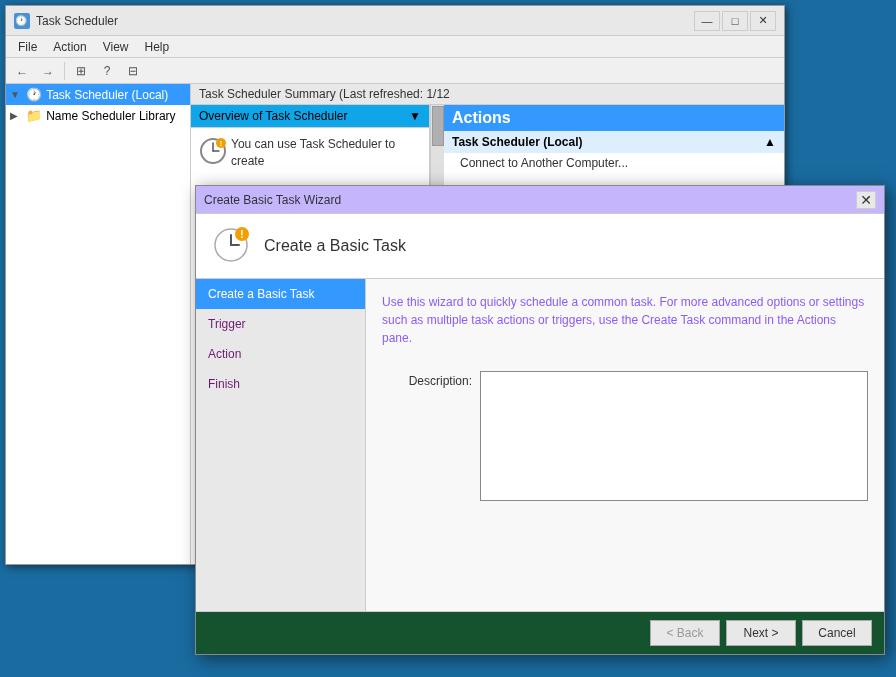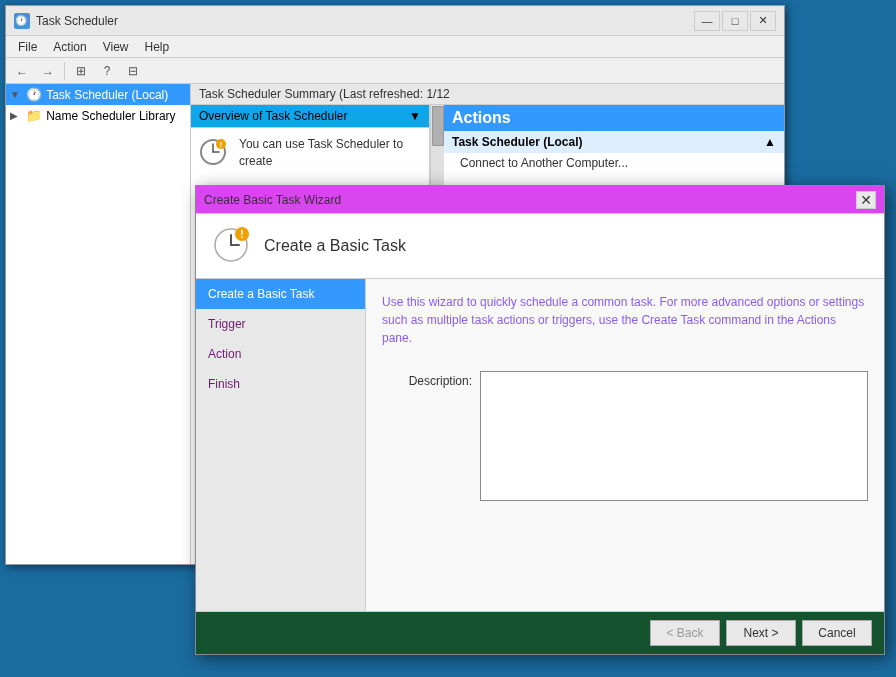--- a/index.html
+++ b/index.html
@@ -184,22 +184,22 @@
       justify-content: space-between;
       padding: 4px 8px;
       background: #0ea5e9;
       border-bottom: 1px solid #ccc;
       cursor: pointer;
     }
     .overview-header span { font-size: 12px; }
     .overview-content {
       padding: 8px;
       display: flex;
-      align-items: flex-end;
-      gap: 8px;
+      align-items: center;
+      gap: 0;
     }
     .overview-icon {
       width: 32px;
       height: 32px;
       position: relative;
       flex-shrink: 0;
     }
     .overview-text {
       font-size: 12px;
       color: #333;
@@ -251,21 +251,21 @@
       background: #f0f0f0;
       border: 1px solid #888;
       box-shadow: 4px 4px 16px rgba(0,0,0,0.5);
       display: flex;
       flex-direction: column;
     }
     .dialog-title-bar {
       display: flex;
       align-items: center;
       justify-content: space-between;
-      background: #d946ef;
+      background: #c4b5fd;
       height: 28px;
       padding: 0 8px;
       border-bottom: 1px solid #ccc;
     }
     .dialog-title {
       font-size: 12px;
       color: #333;
     }
     .dialog-close-btn {
       width: 20px;

